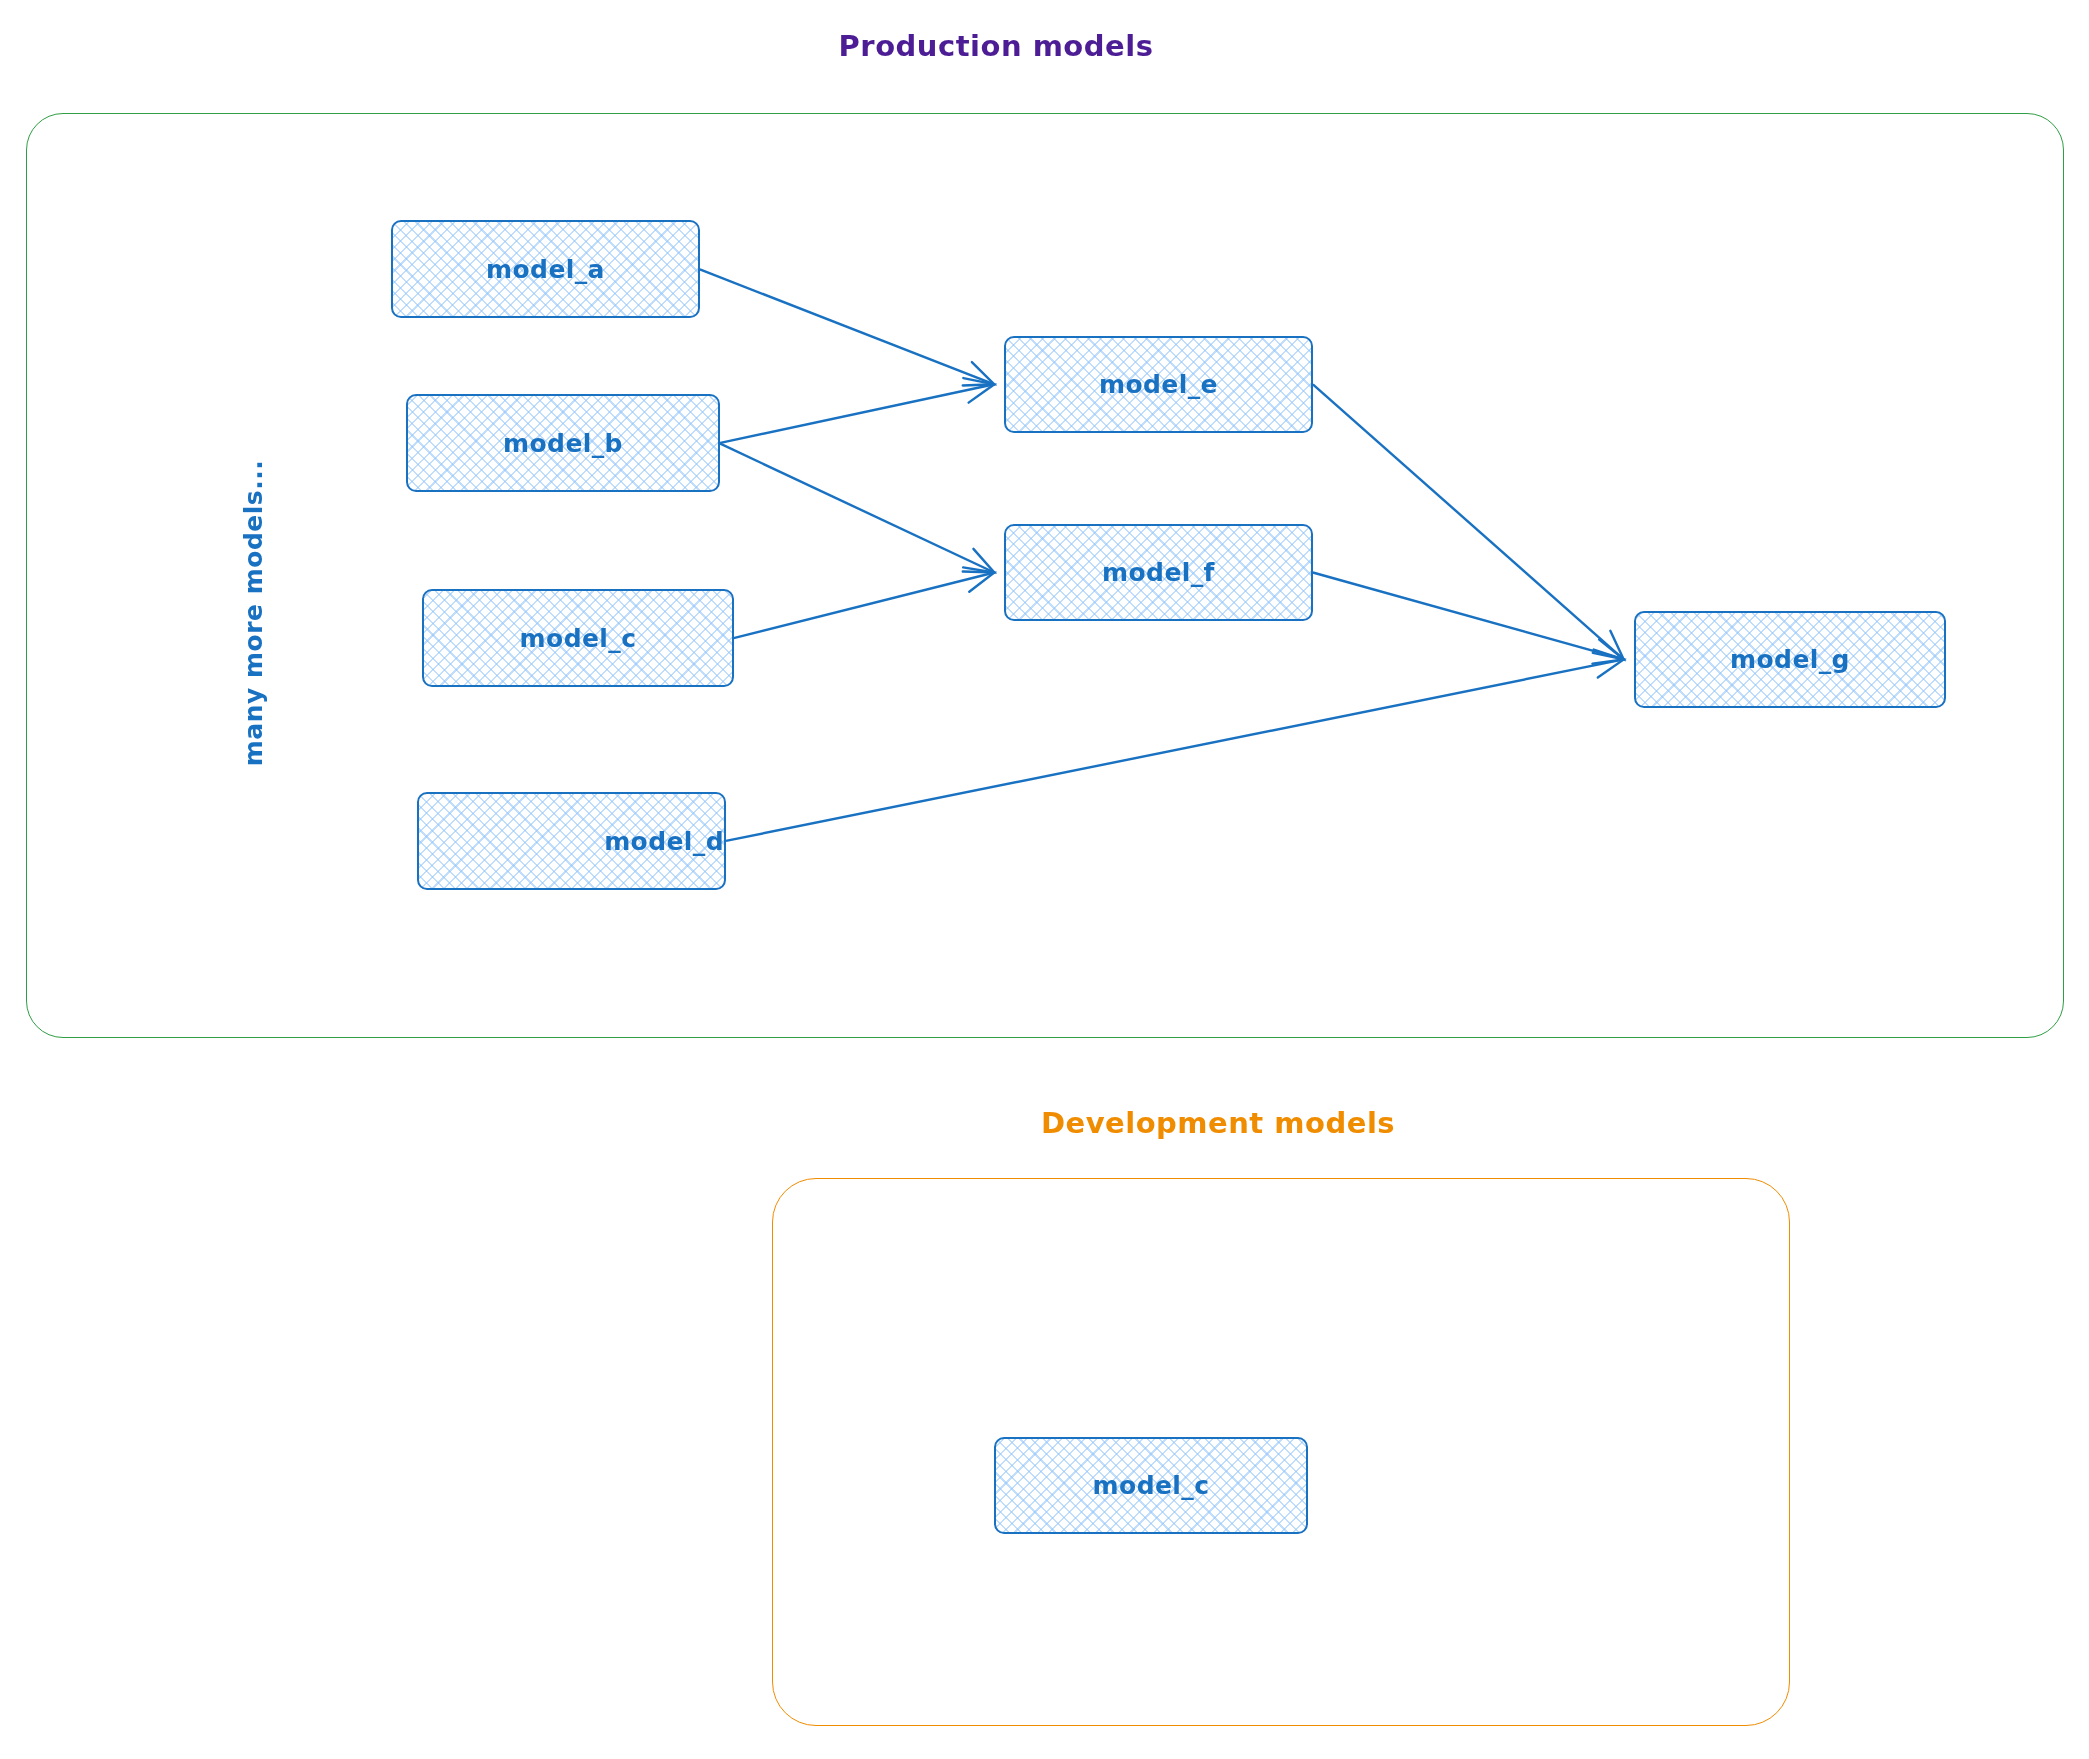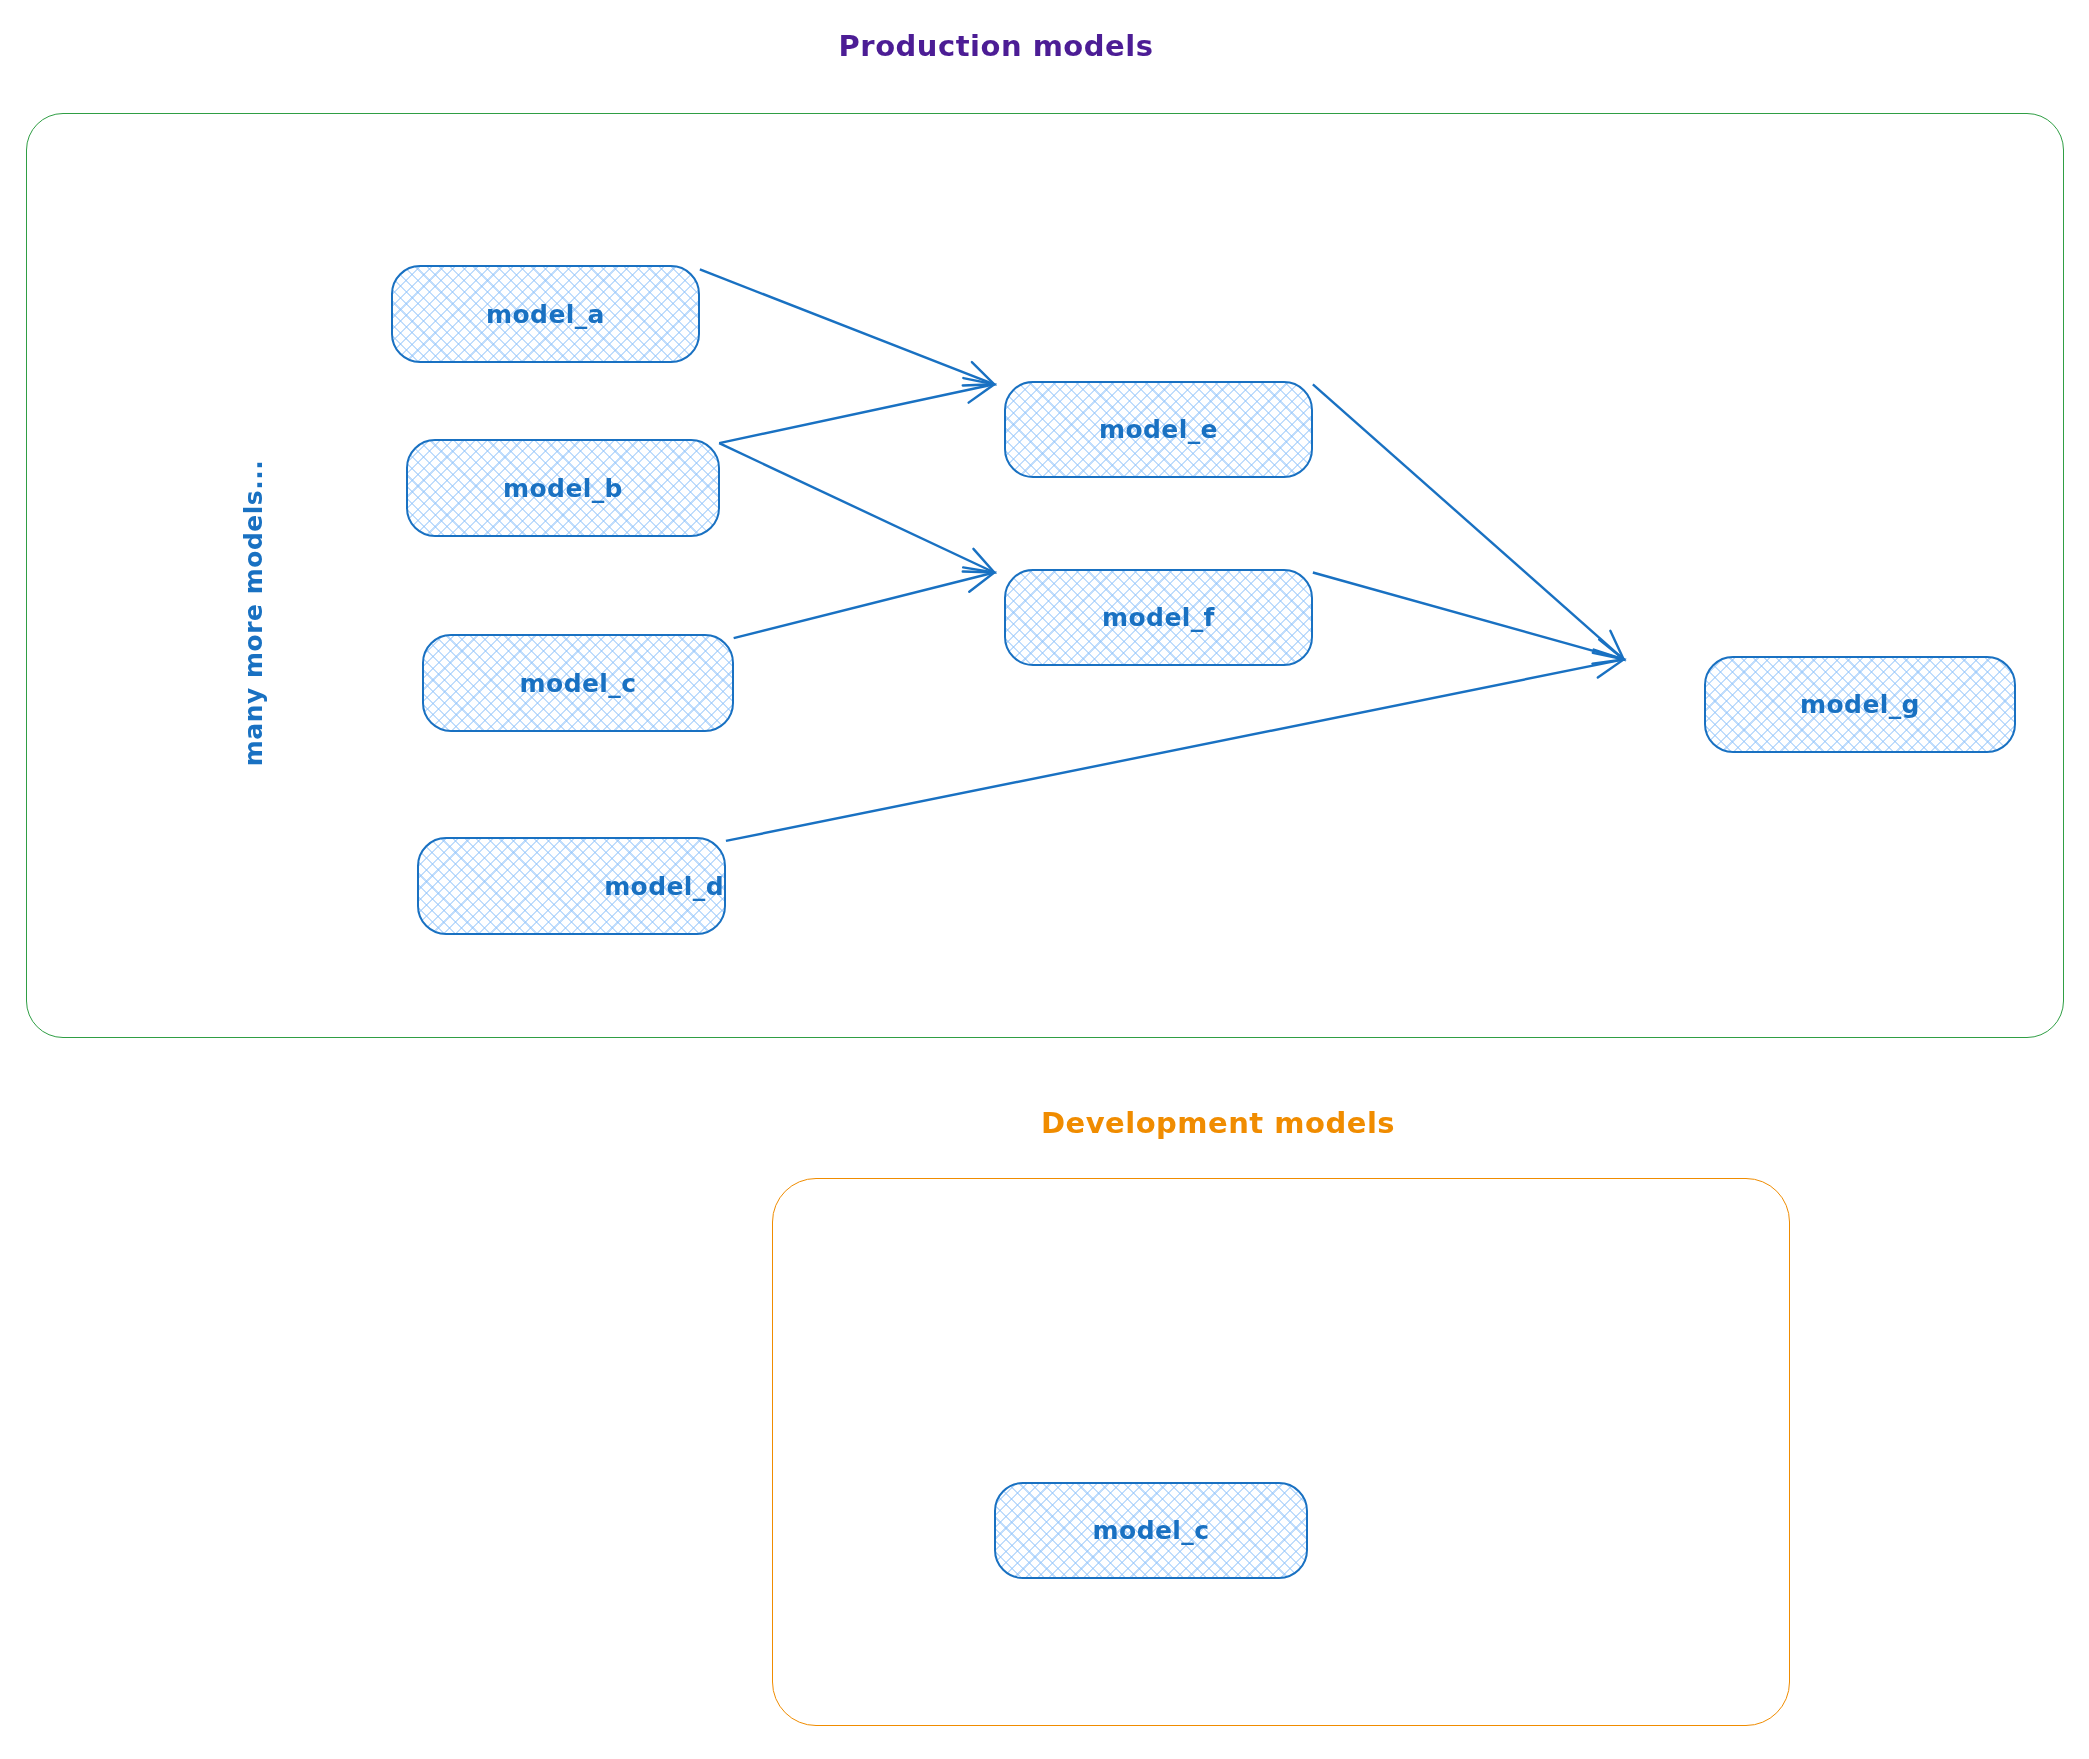--- a/index.html
+++ b/index.html
@@ -33,39 +33,38 @@
   .frame-title.development-title{left:1218px;top:1106px;color:#f08c00;text-align:right;}
   .side-note{
     position:absolute;left:253px;top:613px;
     transform:translate(-50%,-50%) rotate(-90deg);
     color:#1971c2;font-size:25px;font-weight:600;letter-spacing:0.5px;
     white-space:nowrap;
   }
   .node{
     position:absolute;
     border:2.4px solid #1971c2;
-    border-radius:29px;
+    border-radius:10px;
     display:flex;align-items:center;justify-content:center;
     background:
       repeating-linear-gradient(45deg,  rgba(142,194,250,0.55) 0 1.5px, transparent 1.5px 8.2px),
       repeating-linear-gradient(-45deg, rgba(142,194,250,0.55) 0 1.5px, transparent 1.5px 8.2px),
       #ffffff;
     box-sizing:border-box;
-    margin-top:45px;
   }
   .node-label{
     color:#1971c2;font-size:25px;font-weight:600;letter-spacing:0.4px;
   }
   #n-model_a{left:391px;top:220px;width:309px;height:98px;}
   #n-model_b{left:406px;top:394px;width:314px;height:98px;}
   #n-model_c{left:422px;top:589px;width:312px;height:98px;}
   #n-model_d{left:417px;top:792px;width:309px;height:98px;justify-content:flex-end;}
   #n-model_e{left:1004px;top:336px;width:309px;height:97px;}
   #n-model_f{left:1004px;top:524px;width:309px;height:97px;}
-  #n-model_g{left:1704px;top:611px;width:312px;height:97px;text-align:center;}
+  #n-model_g{left:1634px;top:611px;width:312px;height:97px;text-align:center;}
   #n-model_c_dev{left:994px;top:1437px;width:314px;height:97px;}
   .edges{
     position:absolute;left:0;top:0;
     pointer-events:none;
   }
   .edges line{stroke:#1971c2;stroke-width:2.5;fill:none;}
 </style>
 </head>
 <body>
 

